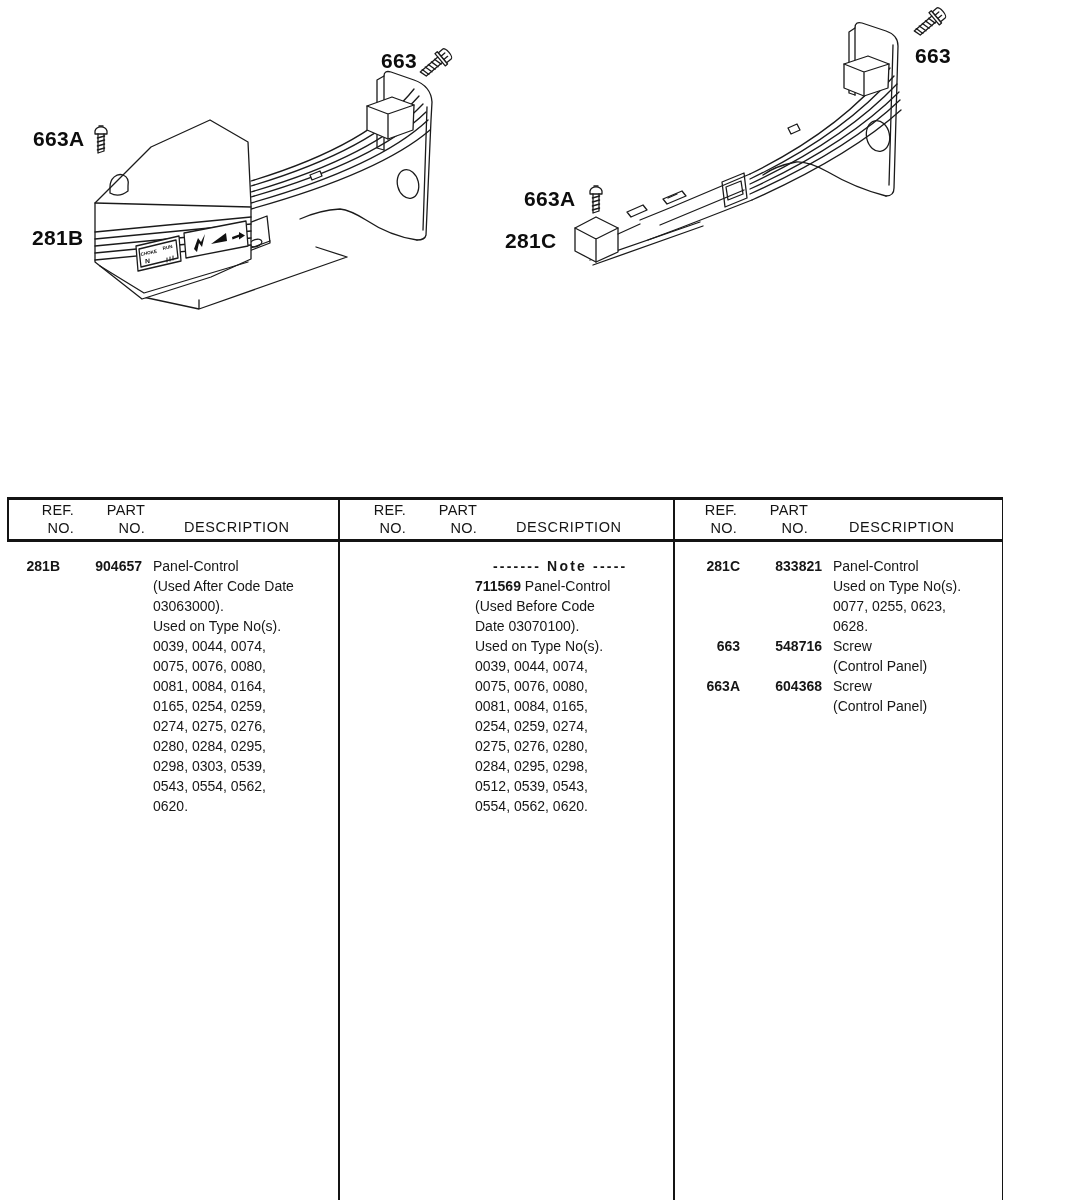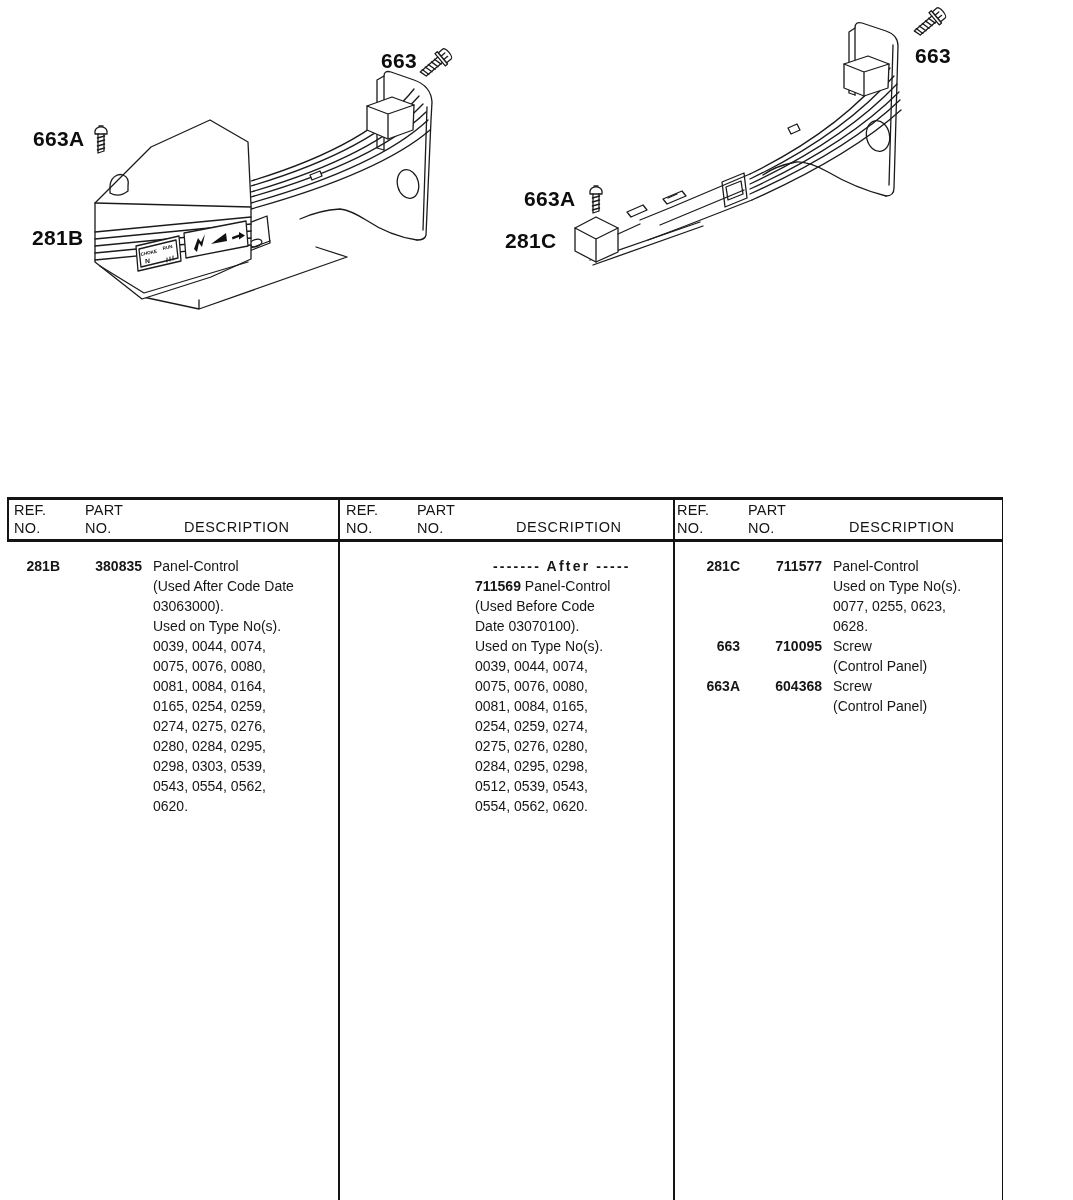--- a/index.html
+++ b/index.html
@@ -7,21 +7,21 @@
     position:relative;width:1073px;height:1200px;background:#ffffff;
     font-family:"Liberation Sans", sans-serif;color:#111;overflow:hidden;
   }
   .fig-svg{position:absolute;left:0;top:0;}
   .callout{
     position:absolute;font-weight:bold;font-size:21px;letter-spacing:.3px;
     color:#0d0d0d;white-space:nowrap;
   }
   .hline,.vline{position:absolute;background:#141414;}
   .hdr{
-    position:absolute;font-size:14.5px;line-height:17.5px;text-align:left;
+    position:absolute;font-size:14.5px;line-height:17.5px;text-align:right;
     white-space:pre-line;letter-spacing:.2px;color:#151515;width:60px;
   }
   .hdr-desc{
     position:absolute;font-size:14.5px;letter-spacing:.6px;color:#151515;
     white-space:nowrap;
   }
   .cell{
     position:absolute;font-size:14px;line-height:20px;color:#161616;
     white-space:pre-line;
   }
@@ -184,62 +184,62 @@
     <div class="hdr-desc" style="left:516px;top:519px">DESCRIPTION</div>
 
     <div class="hdr" style="left:677px;top:502px">REF.
 NO.</div>
     <div class="hdr" style="left:748px;top:502px">PART
 NO.</div>
     <div class="hdr-desc" style="left:849px;top:519px">DESCRIPTION</div>
 
     <div>
       <div class="cell num ref" style="left:8px;top:556px">281B</div>
-      <div class="cell num part" style="left:64px;top:556px">380835</div>
+      <div class="cell num part" style="left:64px;top:556px">904657</div>
       <div class="cell" style="left:153px;top:556px;width:182px">Panel-Control
 (Used After Code Date
 03063000).
 Used on Type No(s).
 0039, 0044, 0074,
 0075, 0076, 0080,
 0081, 0084, 0164,
 0165, 0254, 0259,
 0274, 0275, 0276,
 0280, 0284, 0295,
 0298, 0303, 0539,
 0543, 0554, 0562,
 0620.</div>
     </div>
 
     <div>
-      <div class="cell note-hdr" style="left:493px;top:556px">------- After -----</div>
+      <div class="cell note-hdr" style="left:493px;top:556px">------- Note -----</div>
       <div class="cell" style="left:475px;top:576px;width:178px"><span class="b">711569</span> <span>Panel-Control
 (Used Before Code
 Date 03070100).
 Used on Type No(s).
 0039, 0044, 0074,
 0075, 0076, 0080,
 0081, 0084, 0165,
 0254, 0259, 0274,
 0275, 0276, 0280,
 0284, 0295, 0298,
 0512, 0539, 0543,
 0554, 0562, 0620.</span></div>
     </div>
 
     <div>
       <div class="cell num ref" style="left:688px;top:556px">281C</div>
-      <div class="cell num part" style="left:744px;top:556px">711577</div>
+      <div class="cell num part" style="left:744px;top:556px">833821</div>
       <div class="cell" style="left:833px;top:556px;width:168px">Panel-Control
 Used on Type No(s).
 0077, 0255, 0623,
 0628.</div>
 
       <div class="cell num ref" style="left:688px;top:636px">663</div>
-      <div class="cell num part" style="left:744px;top:636px">710095</div>
+      <div class="cell num part" style="left:744px;top:636px">548716</div>
       <div class="cell" style="left:833px;top:636px;width:168px">Screw
 (Control Panel)</div>
 
       <div class="cell num ref" style="left:688px;top:676px">663A</div>
       <div class="cell num part" style="left:744px;top:676px">604368</div>
       <div class="cell" style="left:833px;top:676px;width:168px">Screw
 (Control Panel)</div>
     </div>
   </div>
 

